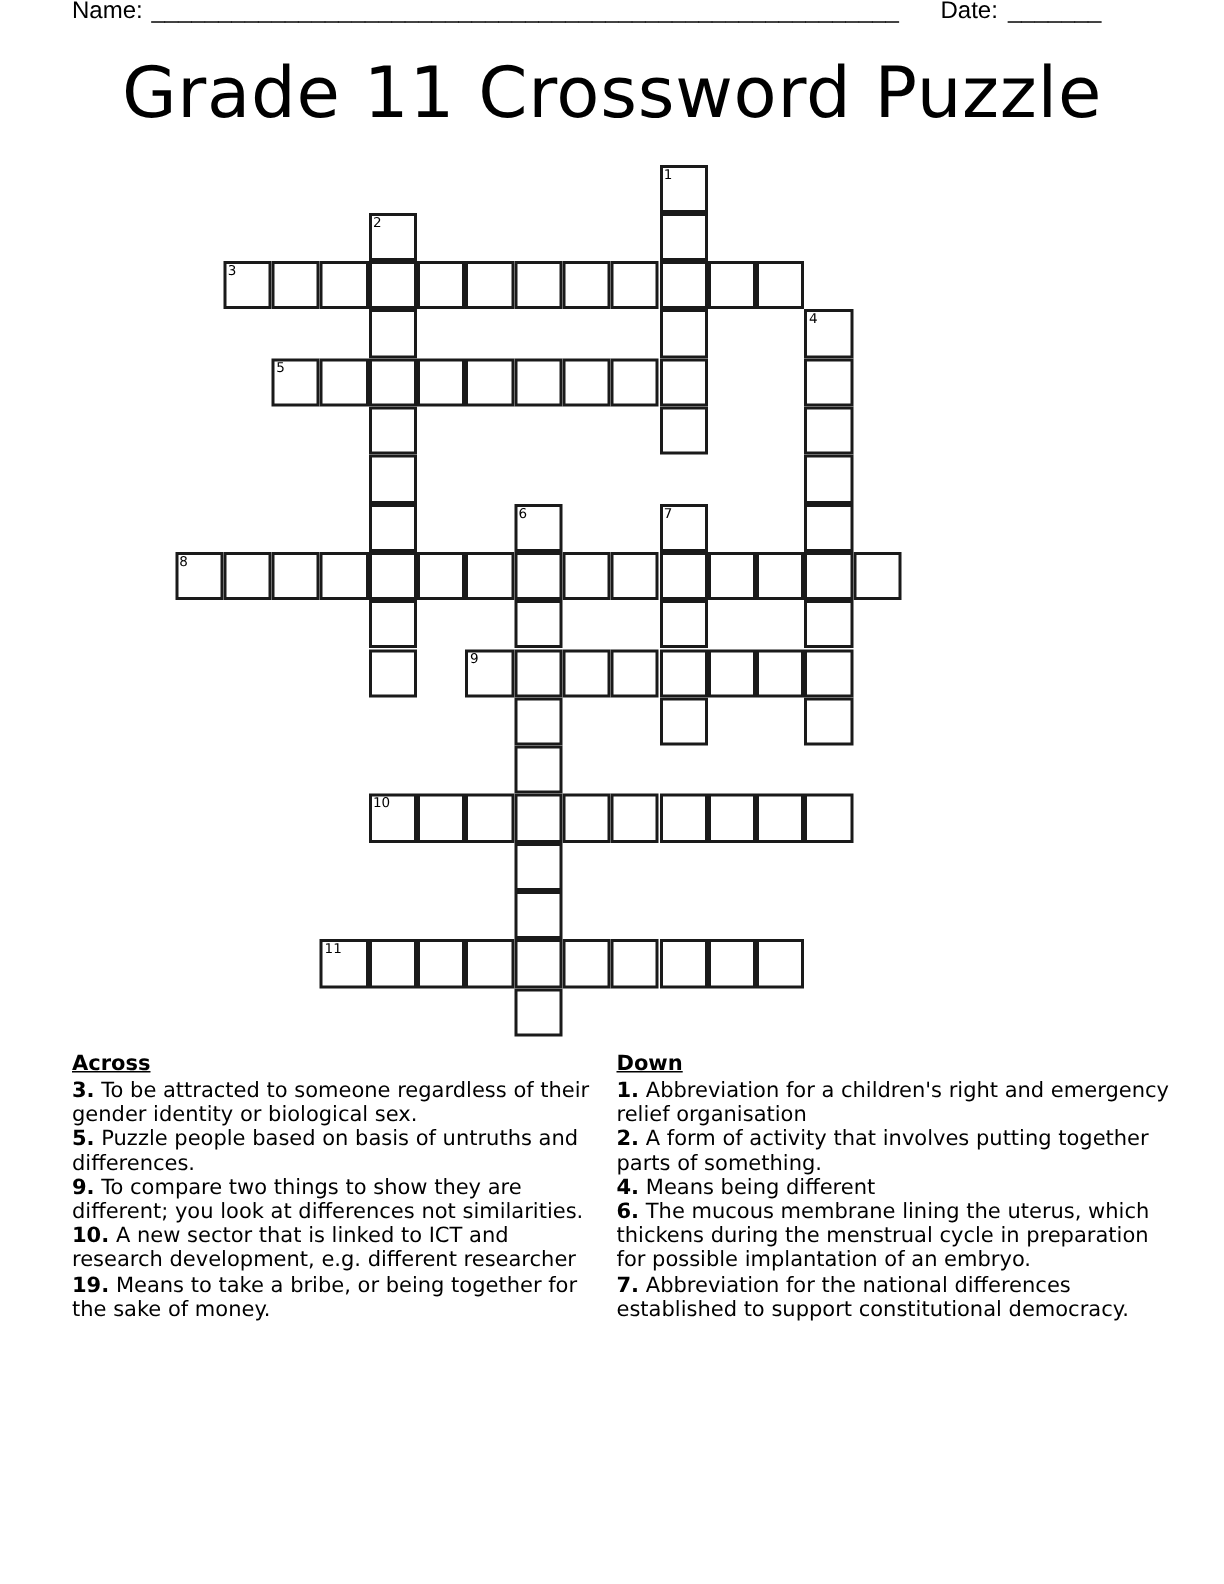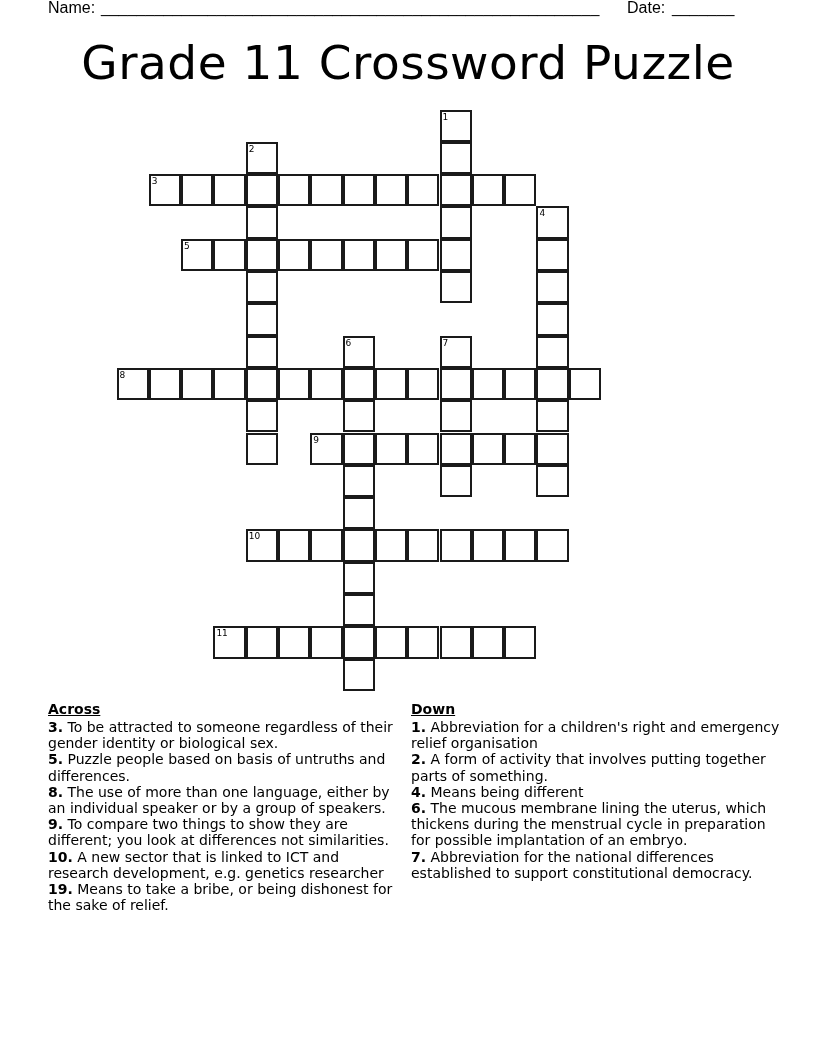--- a/index.html
+++ b/index.html
@@ -163,24 +163,23 @@
     <div class="cell" style="left: 440.5px; top: 627.3px;"></div>
     <div class="cell" style="left: 472.8px; top: 627.3px;"></div>
     <div class="cell" style="left: 505.1px; top: 627.3px;"></div>
   </div>
 
 <div class="clues across">
   <h3>Across</h3>
   <div id="across-list">
       <div class="clue"><b>3.</b><span> To be attracted to someone regardless of their gender identity or biological sex.</span></div>
       <div class="clue"><b>5.</b><span> Puzzle people based on basis of untruths and differences.</span></div>
-      <div class="clue"><b>8.</b><span> The use of more than one language, either by an individual speaker or by a group of speakers.</span></div>
       <div class="clue"><b>9.</b><span> To compare two things to show they are different; you look at differences not similarities.</span></div>
-      <div class="clue"><b>10.</b><span> A new sector that is linked to ICT and research development, e.g. genetics researcher</span></div>
-      <div class="clue"><b>19.</b><span> Means to take a bribe, or being dishonest for the sake of relief.</span></div>
+      <div class="clue"><b>10.</b><span> A new sector that is linked to ICT and research development, e.g. different researcher</span></div>
+      <div class="clue"><b>19.</b><span> Means to take a bribe, or being together for the sake of money.</span></div>
     </div>
 </div>
 
 <div class="clues down">
   <h3>Down</h3>
   <div id="down-list">
       <div class="clue"><b>1.</b><span> Abbreviation for a children's right and emergency relief organisation</span></div>
       <div class="clue"><b>2.</b><span> A form of activity that involves putting together parts of something.</span></div>
       <div class="clue"><b>4.</b><span> Means being different</span></div>
       <div class="clue"><b>6.</b><span> The mucous membrane lining the uterus, which thickens during the menstrual cycle in preparation for possible implantation of an embryo.</span></div>

